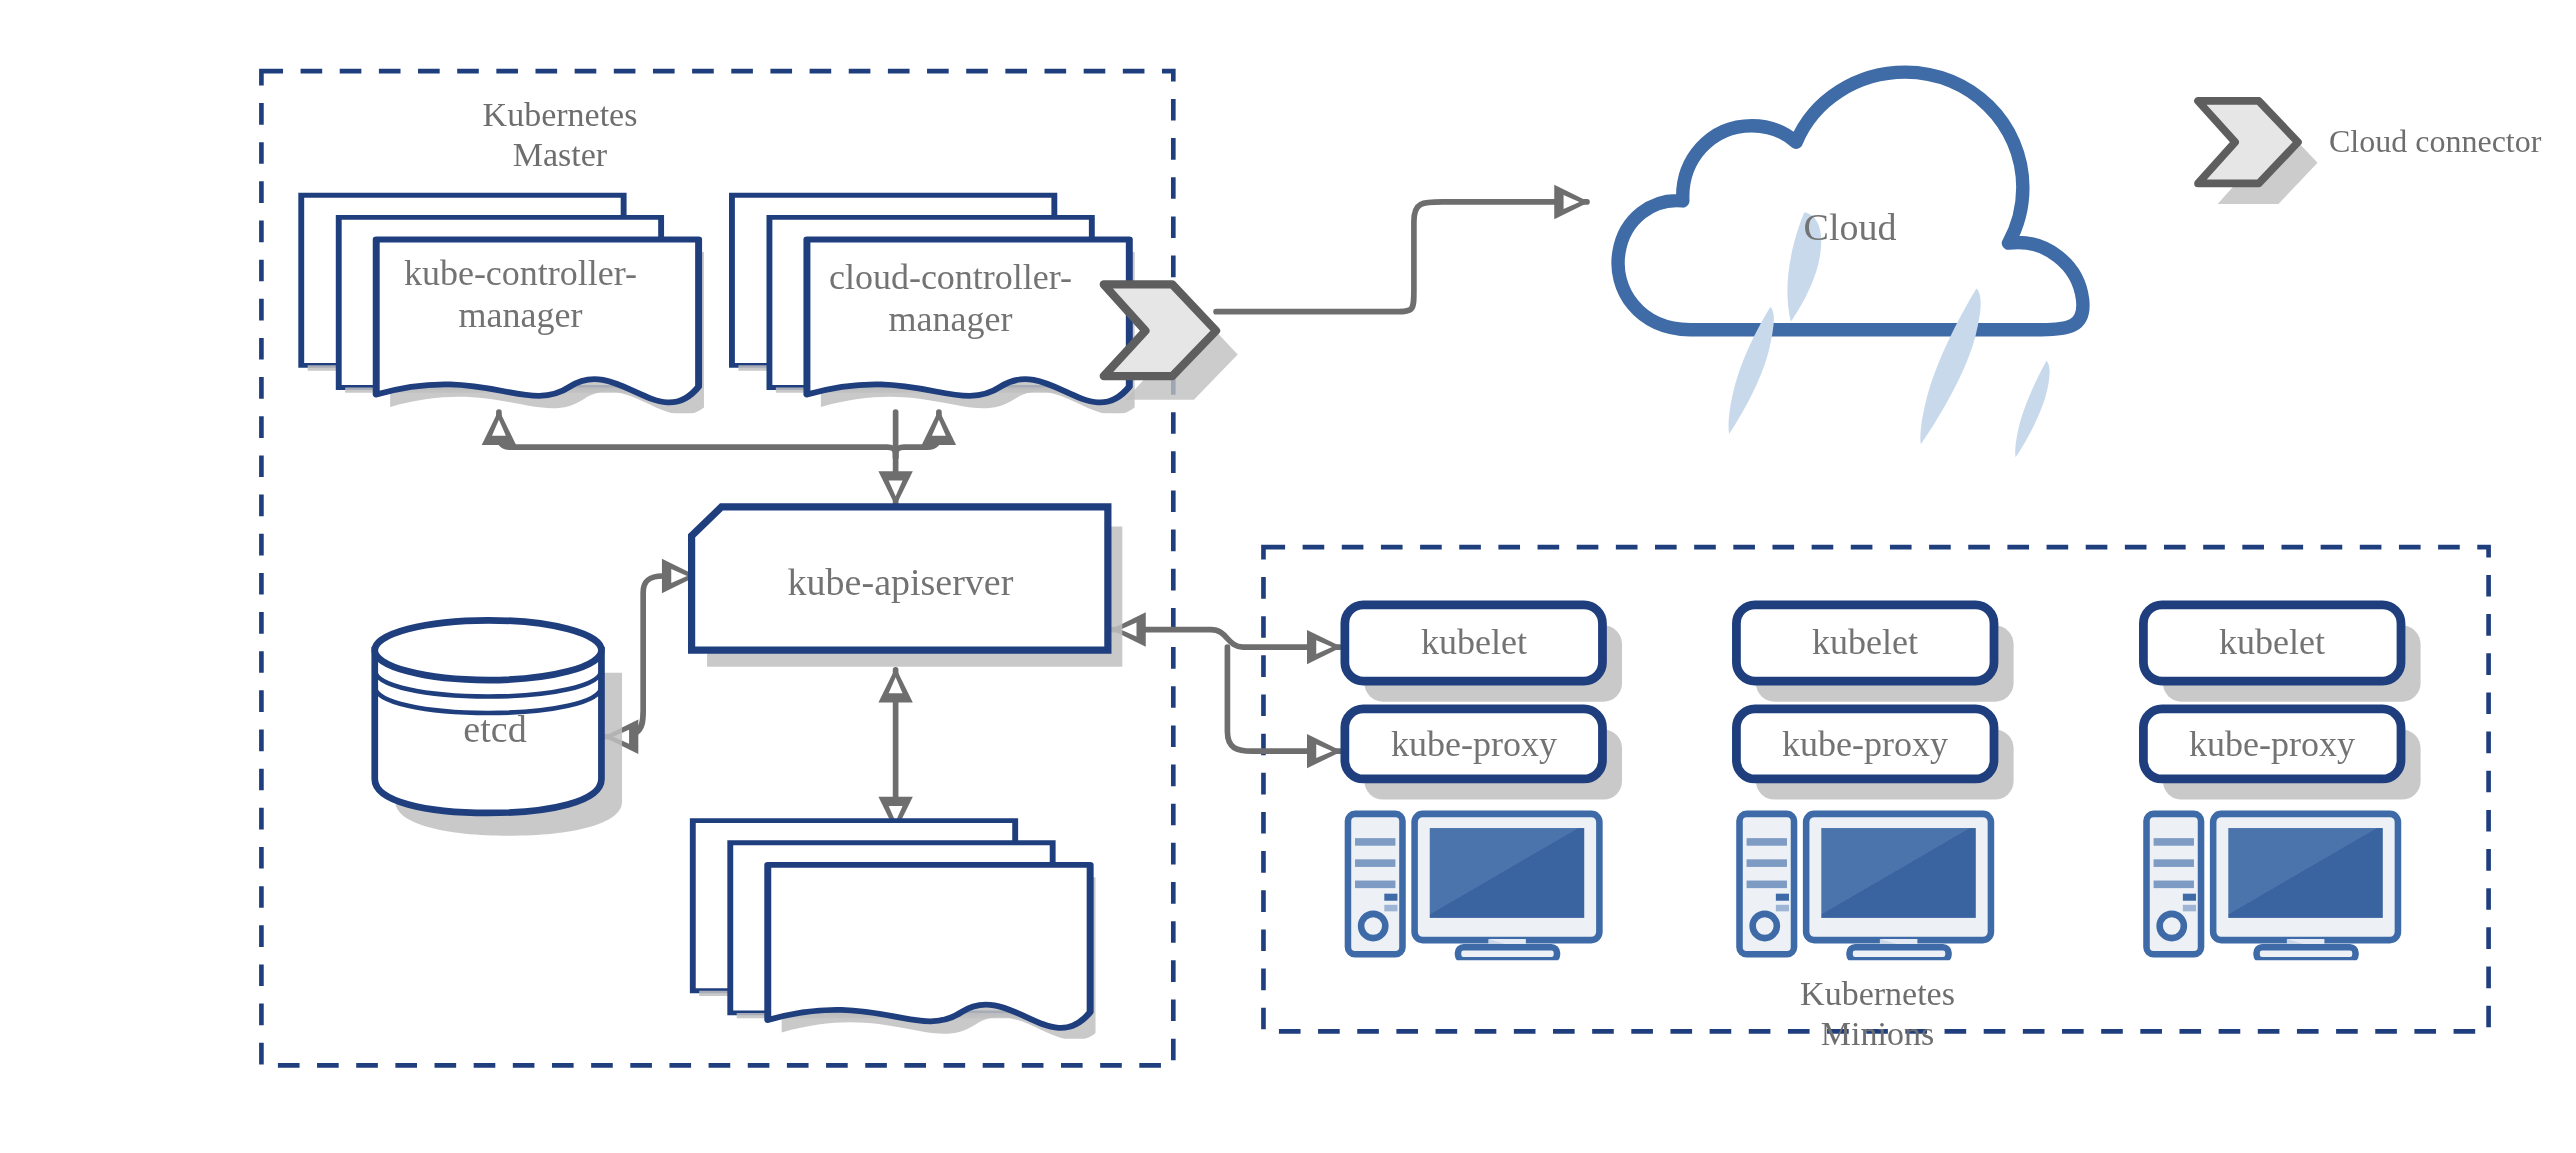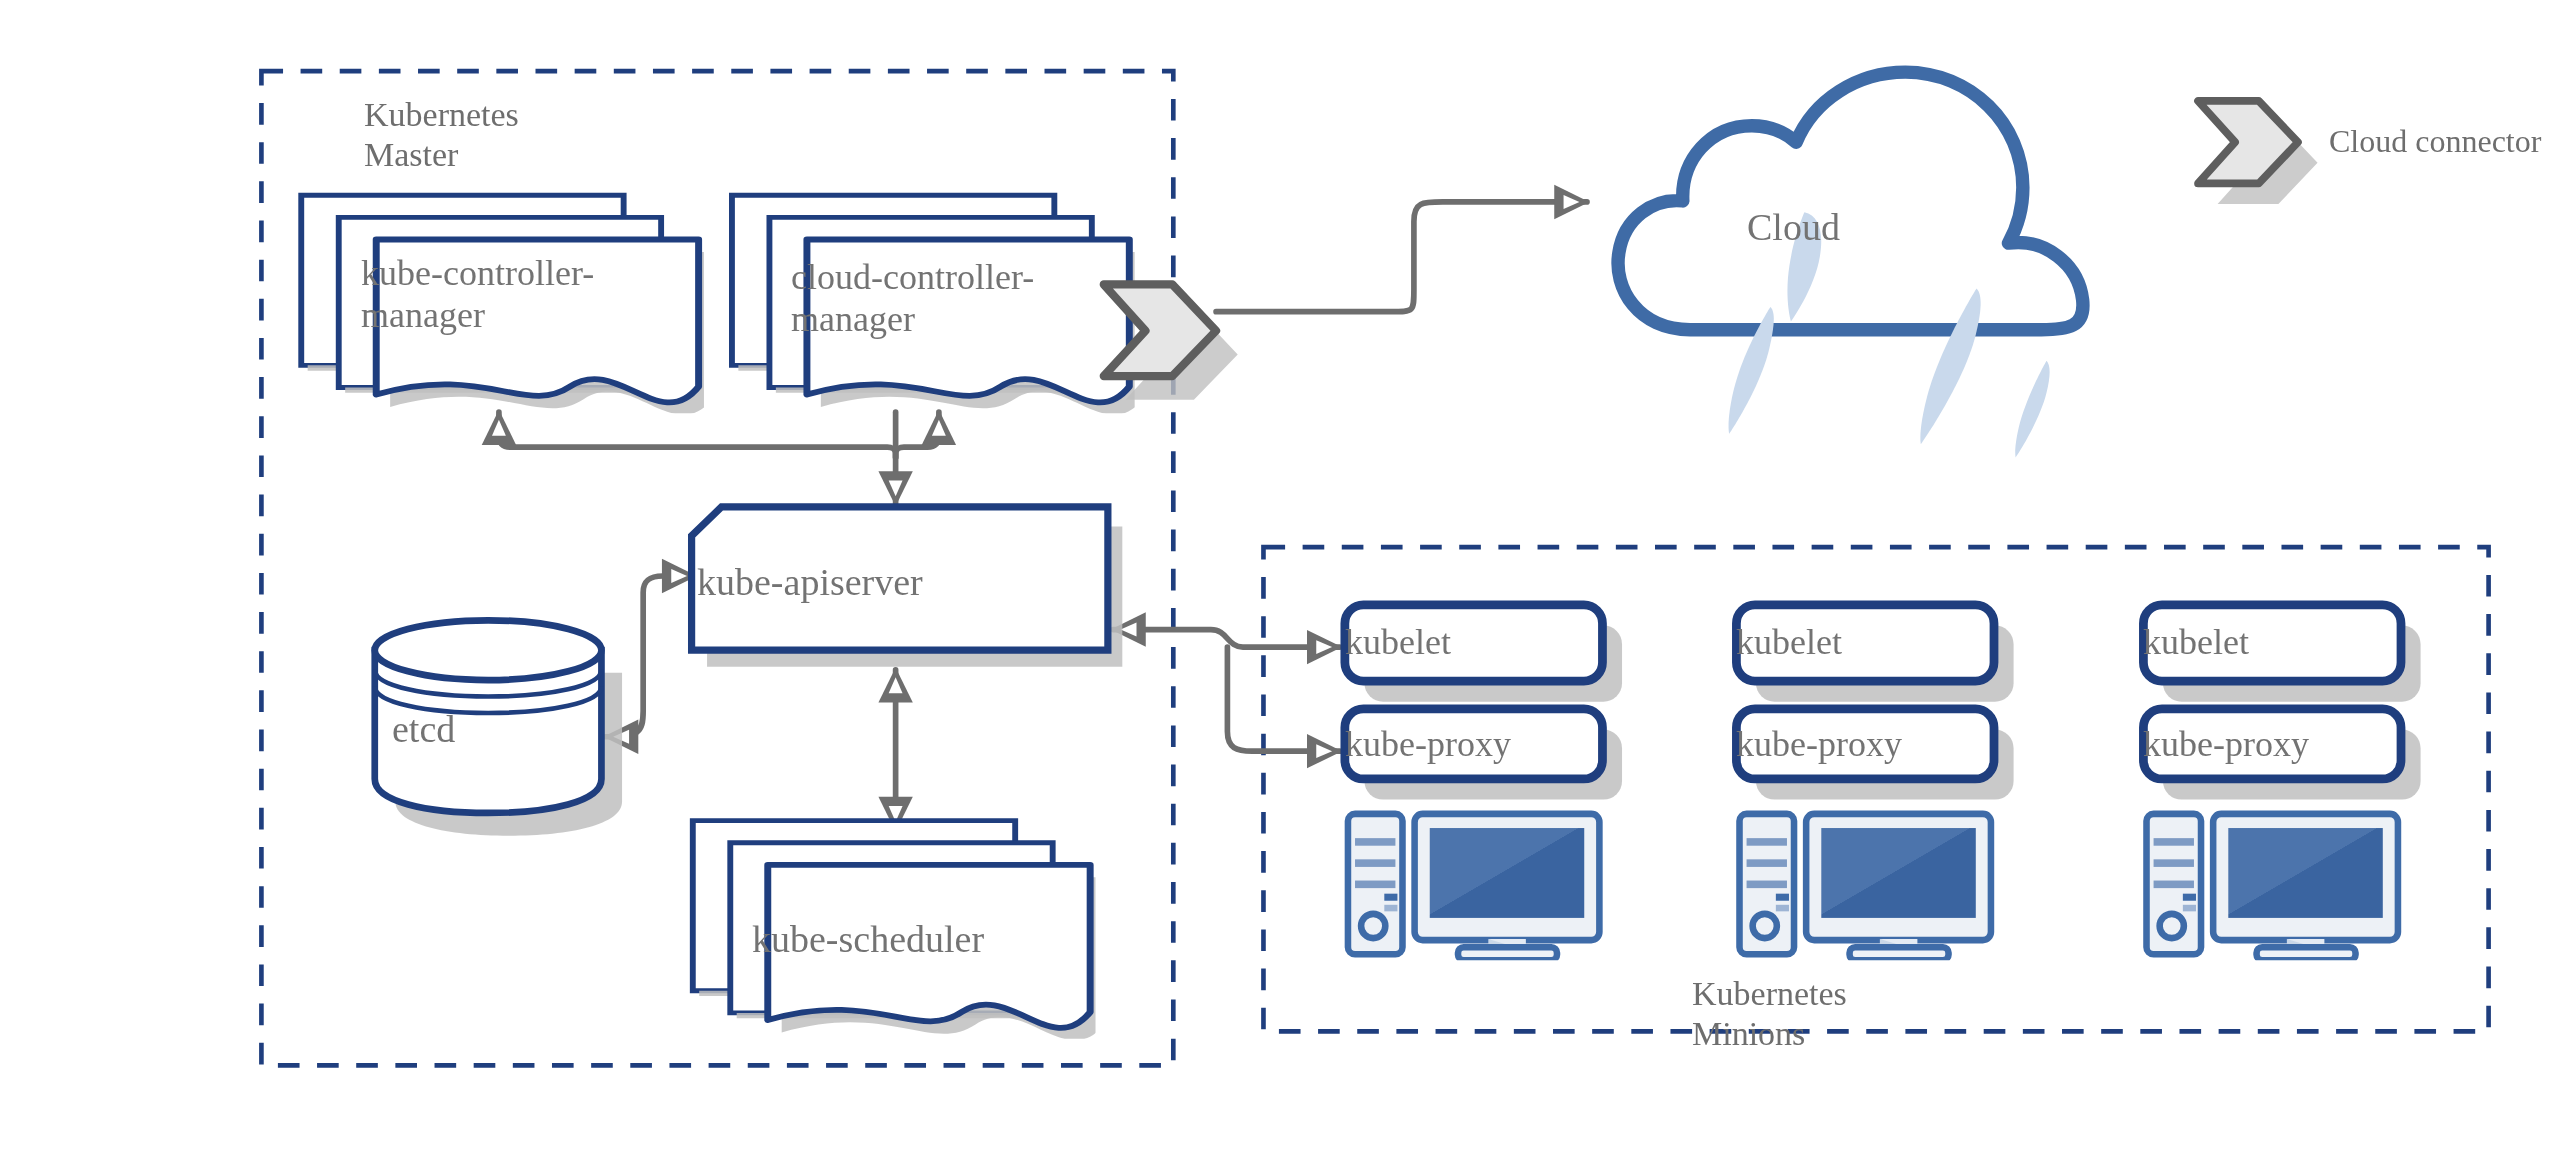--- a/index.html
+++ b/index.html
@@ -15,21 +15,21 @@
     position: absolute; left: 0; top: 0;
     width: 2665px; height: 1153px;
   }
   svg.layer {
     position: absolute; left: 0; top: 0;
     width: 2665px; height: 1153px;
     overflow: visible;
   }
   .lbl {
     position: absolute;
-    text-align: left;
+    text-align: center;
     line-height: 1.18;
     white-space: pre-line;
     pointer-events: none;
   }
   .lbl-blue { color: #737373; }
   .lbl-gray { color: #6E6E6E; }
 </style>
 </head>
 <body>
 
@@ -209,21 +209,20 @@
   <div class="lbl lbl-blue" style="left:361px; top:252px; width:319px; font-size:36px;">kube-controller-
 manager</div>
 
   <div class="lbl lbl-blue" style="left:791px; top:256px; width:319px; font-size:36px;">cloud-controller-
 manager</div>
 
   <div class="lbl lbl-blue" style="left:697px; top:560px; width:407px; font-size:38px;font-family:Liberation Serif, serif;">kube-apiserver</div>
 
   <div class="lbl lbl-blue" style="left:392px; top:707px; width:206px; font-size:38px;">etcd</div>
 
-  <div class="lbl lbl-blue" style="left:752px; top:917px; width:319px; font-size:38px;">kube-scheduler</div>
 
   <div class="lbl lbl-blue" style="left:1747px; top:205px; width:206px; font-size:38px;">Cloud</div>
 
   <div class="lbl lbl-gray" style="left:2329px; top:123px; width:361px; font-size:32px; text-align:left;">Cloud connector</div>
 
   <div class="lbl lbl-blue" style="left:1345px; top:621px; width:258px; font-size:36px;">kubelet</div>
   <div class="lbl lbl-blue" style="left:1345px; top:723px; width:258px; font-size:36px;">kube-proxy</div>
 
   <div class="lbl lbl-blue" style="left:1736px; top:621px; width:258px; font-size:36px;">kubelet</div>
   <div class="lbl lbl-blue" style="left:1736px; top:723px; width:258px; font-size:36px;">kube-proxy</div>

